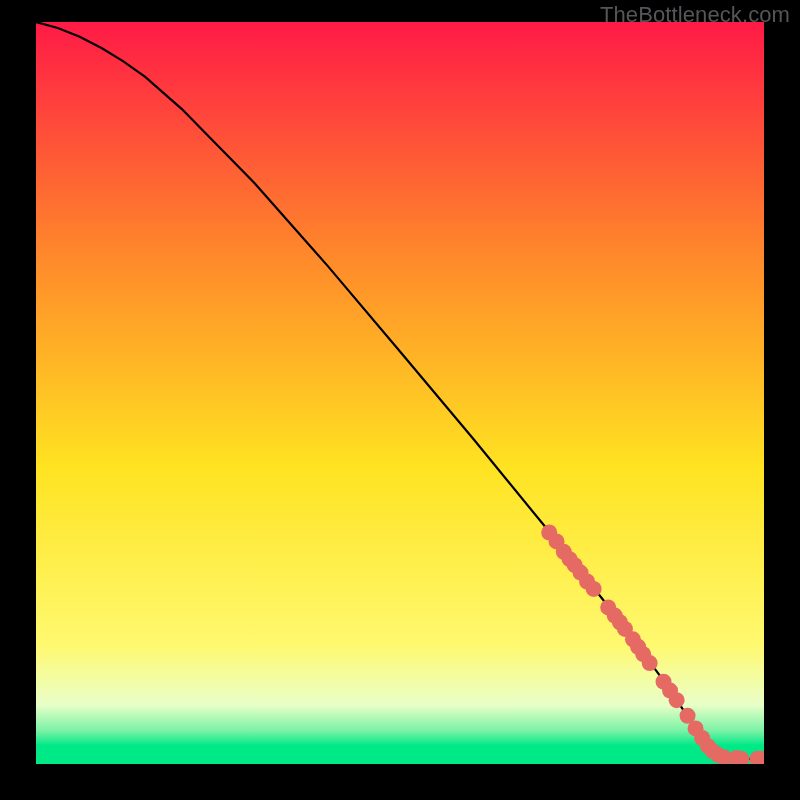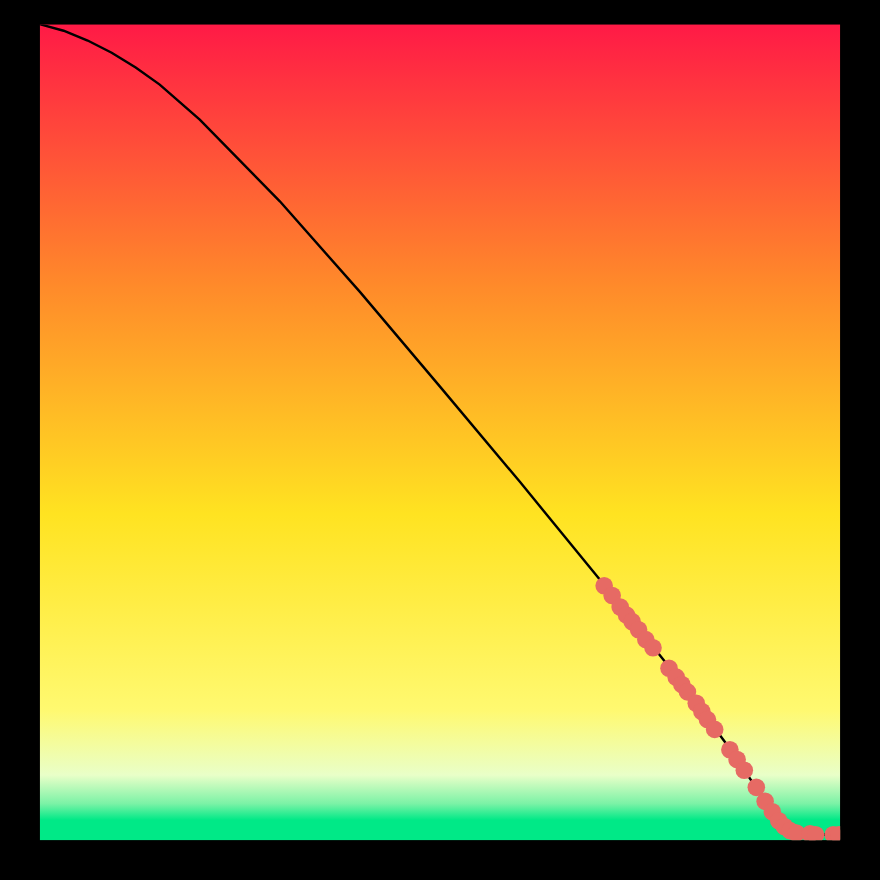--- a/index.html
+++ b/index.html
@@ -85,13 +85,14 @@
           <circle cx="677.04" cy="729.39" r="8" fill="#e66a64"></circle>
           <circle cx="682.14" cy="733.10" r="8" fill="#e66a64"></circle>
           <circle cx="687.96" cy="735.32" r="8" fill="#e66a64"></circle>
           <circle cx="700.34" cy="736.06" r="8" fill="#e66a64"></circle>
           <circle cx="705.43" cy="736.81" r="8" fill="#e66a64"></circle>
           <circle cx="721.45" cy="736.81" r="8" fill="#e66a64"></circle>
           <circle cx="726.54" cy="736.81" r="8" fill="#e66a64"></circle>
         </g>
     </svg>
   </div>
+  <div class="attribution">TheBottleneck.com</div>
 </div>
 
 </body></html>

